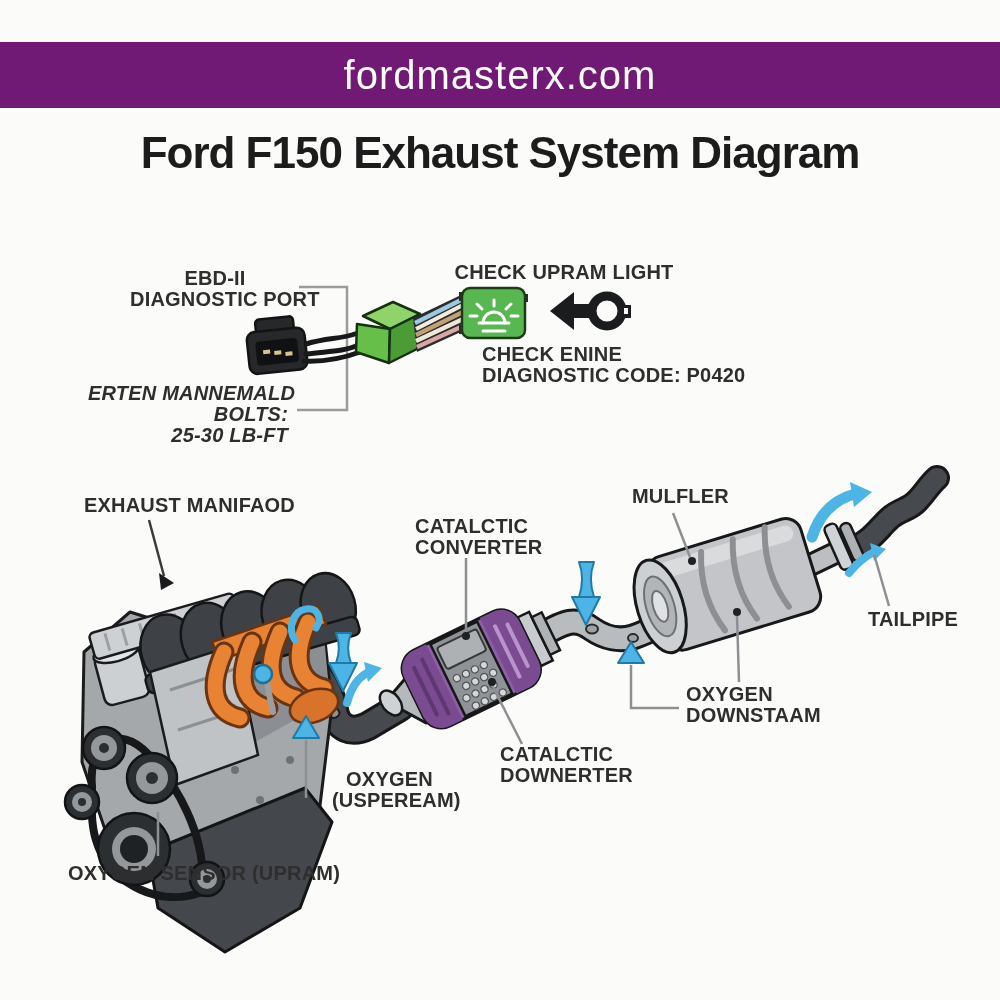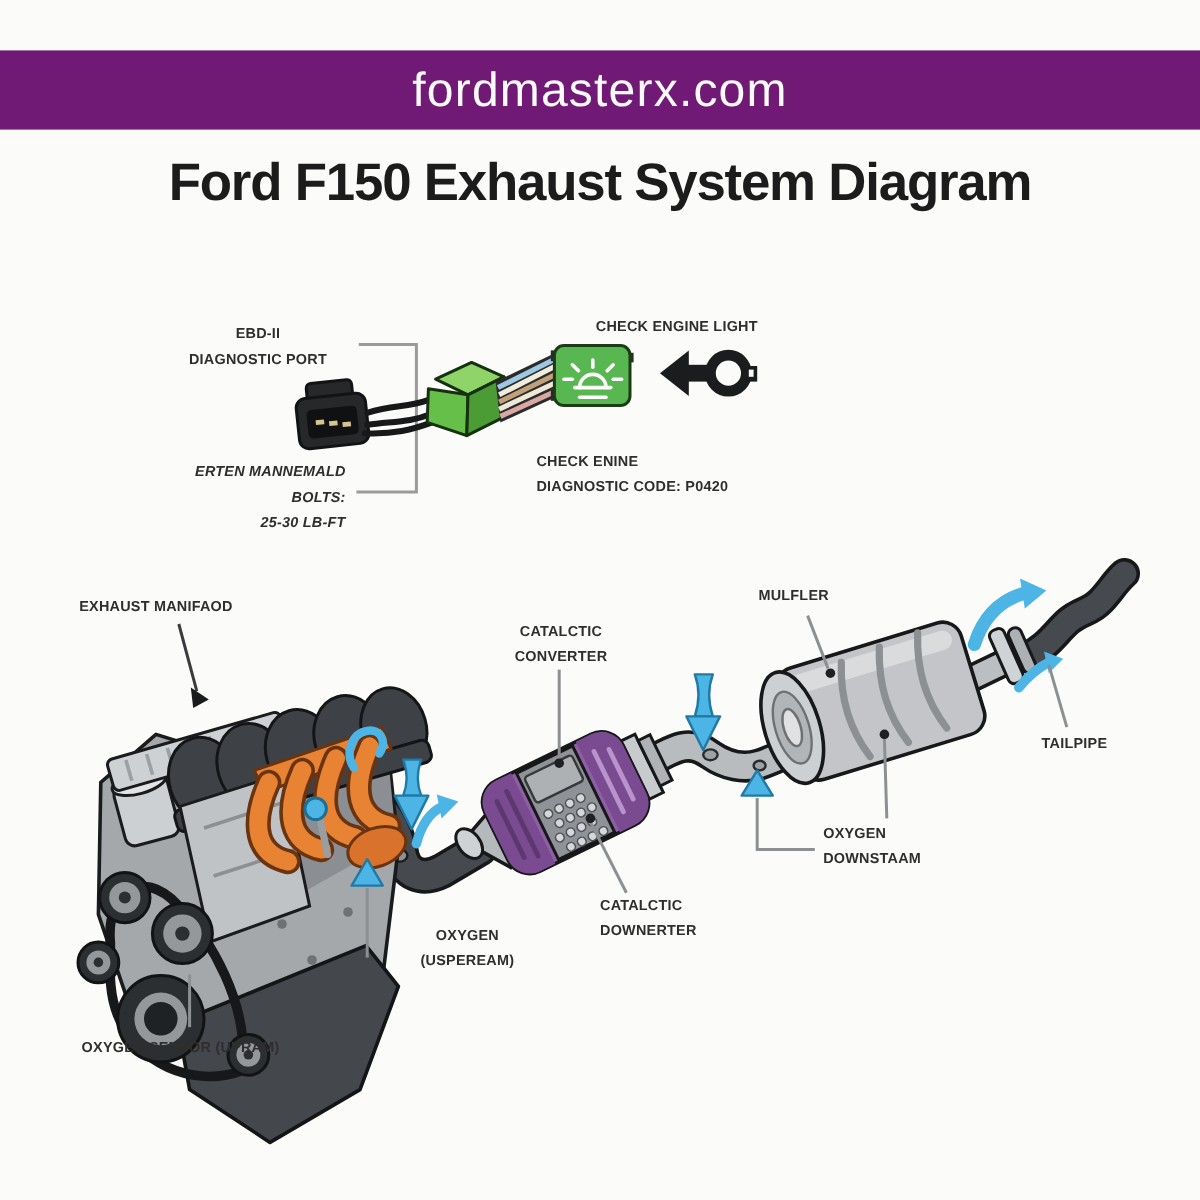--- a/index.html
+++ b/index.html
@@ -14,21 +14,21 @@
   }
   .banner-text{
     color:#fbfbfb;font-size:40px;font-weight:400;letter-spacing:1px;
   }
   .page-title{
     position:absolute;left:0;top:128px;width:1000px;text-align:center;
     font-size:44px;font-weight:700;color:#1c1c1c;letter-spacing:-1px;margin:0;
   }
   .art{position:absolute;left:0;top:0;width:1000px;height:1000px;}
   .lbl{
-    position:absolute;color:#2e2e2e;font-size:12px;font-weight:600;
+    position:absolute;color:#2e2e2e;font-size:20px;font-weight:600;
     line-height:21px;letter-spacing:0.2px;white-space:nowrap;
   }
   .lbl.center{text-align:center;}
   .lbl.right{text-align:right;}
   .code-strong{font-weight:800;text-align:right;}
 </style>
 </head>
 <body>
 
 <div class="stage">
@@ -329,34 +329,34 @@
       <circle cx="692" cy="561" r="4"></circle>
       <circle cx="737" cy="612" r="4"></circle>
     </g>
   </svg>
 
   <div class="lbl center" style="left:130px;top:268px;width:170px;">
     <div>EBD-II</div>
     <div>DIAGNOSTIC PORT</div>
   </div>
 
-  <div class="lbl center" style="left:449px;top:262px;width:230px;">CHECK ENGINE LIGHT</div>
-
-  <div class="lbl" style="left:447px;top:344px;margin-top:30px;">
+  <div class="lbl center" style="left:449px;top:262px;width:230px;">CHECK UPRAM LIGHT</div>
+
+  <div class="lbl" style="left:482px;top:344px;">
     <div>CHECK ENINE</div>
     <div><span>DIAGNOSTIC CODE: </span><span class="code-strong">P0420</span></div>
   </div>
 
   <div class="lbl right" style="left:88px;top:383px;width:200px;font-style:italic;">
     <div>ERTEN MANNEMALD</div>
     <div>BOLTS:</div>
     <div>25-30 LB-FT</div>
   </div>
 
-  <div class="lbl" style="left:66px;top:495px;">EXHAUST MANIFAOD</div>
+  <div class="lbl" style="left:84px;top:495px;">EXHAUST MANIFAOD</div>
 
   <div class="lbl center" style="left:415px;top:516px;width:105px;">
     <div>CATALCTIC</div>
     <div>CONVERTER</div>
   </div>
 
   <div class="lbl" style="left:632px;top:486px;">MULFLER</div>
 
   <div class="lbl" style="left:868px;top:609px;">TAILPIPE</div>
 

